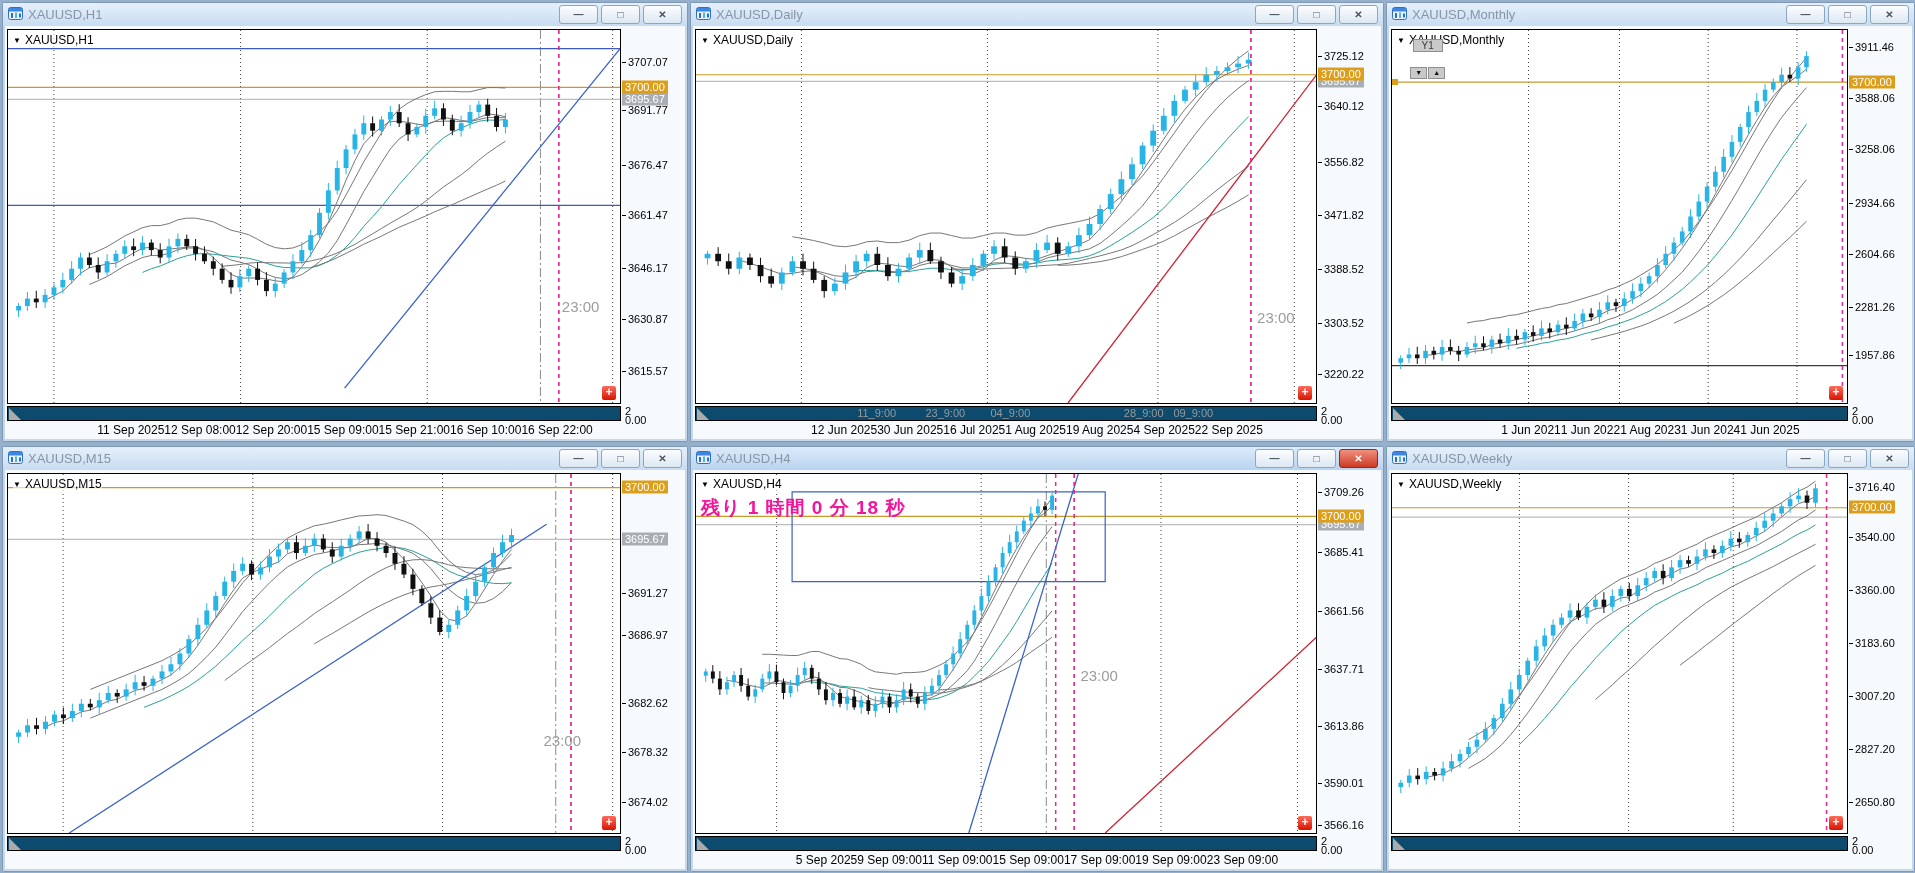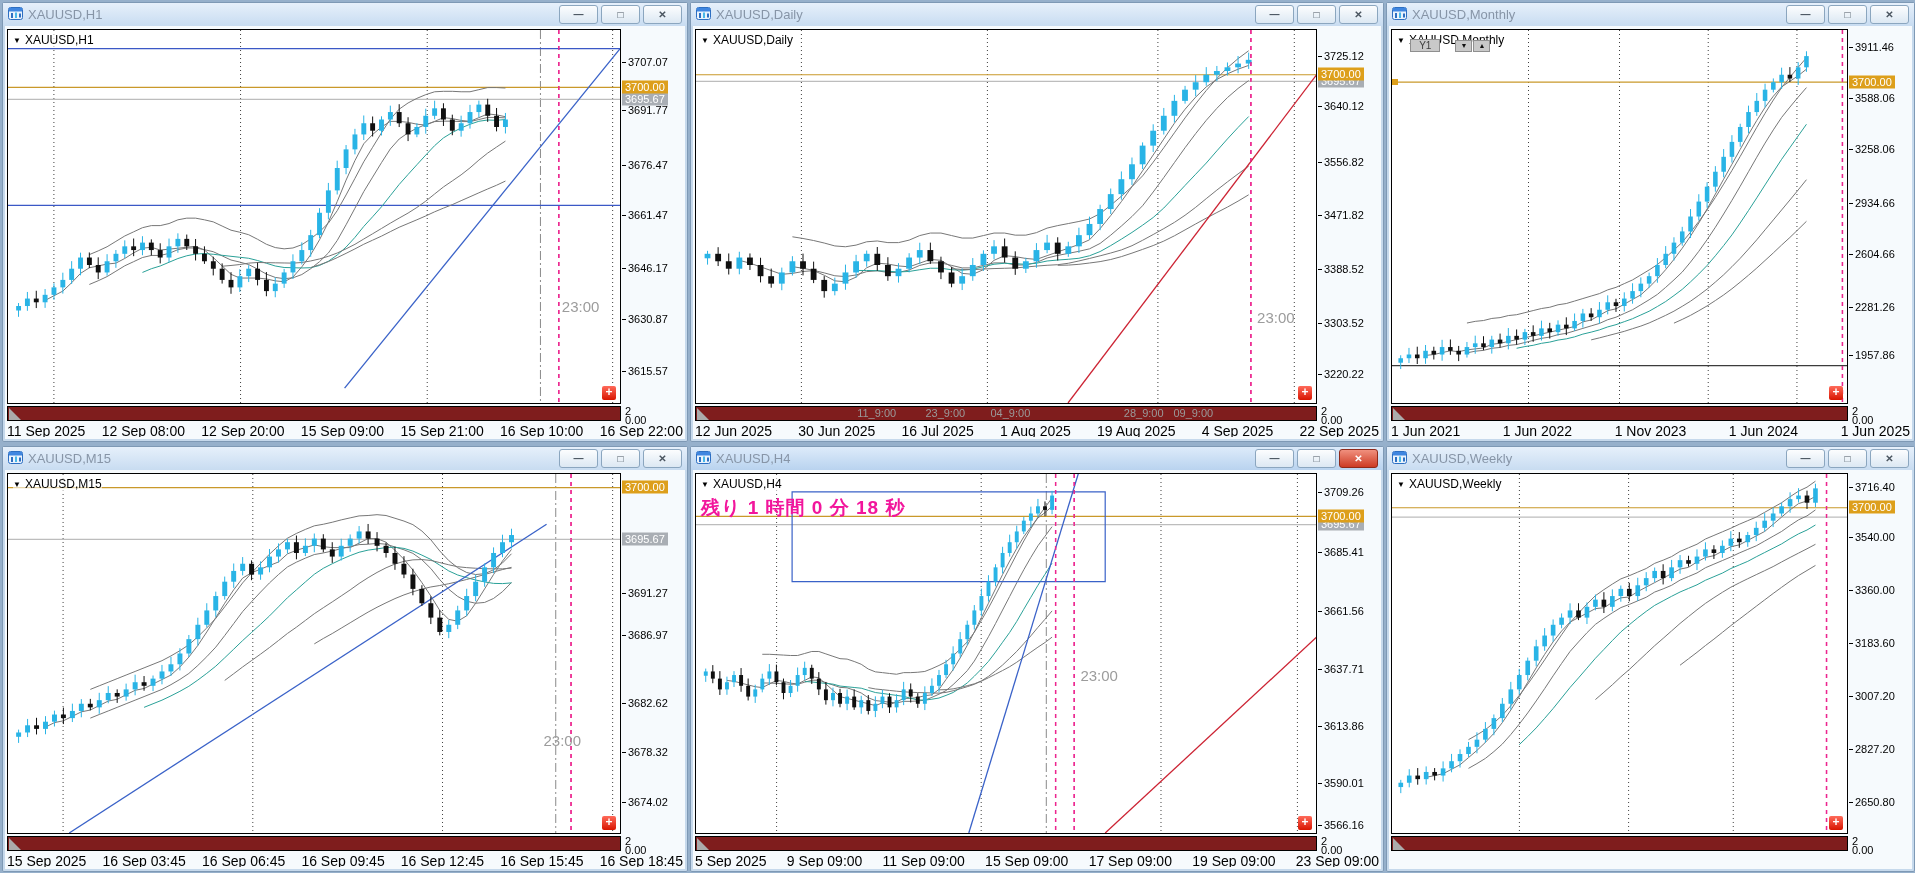--- a/index.html
+++ b/index.html
@@ -29,30 +29,30 @@
   .plus{position:absolute;right:4px;bottom:3px;width:14px;height:14px;border-radius:2px;
         background:linear-gradient(#ff6a5a,#d81500);color:#fff;font-weight:bold;
         font-size:12px;line-height:13px;text-align:center;}
   .scale{grid-area:1/2;position:relative;font-size:11px;color:#000;}
   .tick{position:absolute;left:7px;transform:translateY(-50%);white-space:nowrap;}
   .tick::before{content:"";position:absolute;left:-6px;top:50%;width:4px;height:1px;background:#000;}
   .tag{position:absolute;left:1px;transform:translateY(-50%);color:#fff;
        padding:0 3px 1px 3px;font-size:11px;white-space:nowrap;}
   .tag.orange{background:#dd9f1b;z-index:2;}
   .tag.gray{background:#a9aeb4;z-index:1;}
-  .nav{grid-area:2/1;margin-top:2px;border:1px solid #000;background:#7f1d1d;
+  .nav{grid-area:2/1;margin-top:2px;border:1px solid #000;background:#0c4a6e;
        position:relative;overflow:hidden;}
   .tri{position:absolute;left:1px;bottom:0;width:0;height:0;
        border-bottom:12px solid #ababab;border-right:12px solid transparent;}
   .splabel{position:absolute;top:0;font-size:11px;color:#9a9a9a;white-space:nowrap;}
   .corner{grid-area:2/2/4/3;font-size:11px;color:#000;padding:3px 0 0 4px;line-height:8px;}
   .corner div{height:9px;}
-  .dates{grid-area:3/1/4/3;display:flex;justify-content:space-between;font-size:14px;
+  .dates{grid-area:3/1/4/3;display:flex;justify-content:center;font-size:12px;
          color:#000;padding-top:2px;white-space:nowrap;overflow:hidden;}
-  .y1wrap{position:absolute;left:4%;top:2.5%;display:flex;flex-direction:row;
+  .y1wrap{position:absolute;left:4%;top:2.5%;display:flex;flex-direction:column;
           align-items:center;gap:15px;z-index:3;justify-content:center;}
   .y1box{background:#c9c9c9;border:1px solid #8f8f8f;font-size:10px;color:#3c3c3c;
          padding:0 8px;line-height:11px;}
   .ybtns{display:flex;gap:1px;}
   .ybtn{background:#c9c9c9;border:1px solid #8f8f8f;font-size:7px;color:#111;
         width:15px;text-align:center;line-height:10px;}
   .anchor{position:absolute;left:0;width:6px;height:6px;background:#dd9f1b;
           transform:translateY(-50%);z-index:3;}
 </style>
 </head>
@@ -588,21 +588,21 @@
       <div class="nav">
         <span class="tri"></span>
       </div>
       <div class="corner">
         <div class="c2">2</div>
         <div class="c0">0.00</div>
       </div>
       <div class="dates">
         <span>1 Jun 2021</span>
         <span>1 Jun 2022</span>
-        <span>1 Nov 2023</span>
+        <span>1 Aug 2023</span>
         <span>1 Jun 2024</span>
         <span>1 Jun 2025</span>
       </div>
     </div>
   </div>
 <div class="win" style="left: 2px; top: 446px; width: 684px; height: 424px;">
     <div class="tbar">
       <span class="wicon"><svg width="15" height="13" viewBox="0 0 15 13">
           <rect x="0.5" y="0.5" width="14" height="12" rx="2" fill="#eaf3fc" stroke="#2d6fc2"></rect>
           <rect x="1" y="1" width="13" height="3.5" fill="#3f86e0"></rect>
@@ -766,29 +766,20 @@
         <span class="tag gray" style="top: 18.2%;">3695.67</span>
         <span class="tag orange" style="top: 3.8%;">3700.00</span>
       </div>
       <div class="nav">
         <span class="tri"></span>
       </div>
       <div class="corner">
         <div class="c2">2</div>
         <div class="c0">0.00</div>
       </div>
-      <div class="dates">
-        <span>15 Sep 2025</span>
-        <span>16 Sep 03:45</span>
-        <span>16 Sep 06:45</span>
-        <span>16 Sep 09:45</span>
-        <span>16 Sep 12:45</span>
-        <span>16 Sep 15:45</span>
-        <span>16 Sep 18:45</span>
-      </div>
     </div>
   </div>
 <div class="win active" style="left: 690px; top: 446px; width: 692px; height: 424px;">
     <div class="tbar">
       <span class="wicon"><svg width="15" height="13" viewBox="0 0 15 13">
           <rect x="0.5" y="0.5" width="14" height="12" rx="2" fill="#eaf3fc" stroke="#2d6fc2"></rect>
           <rect x="1" y="1" width="13" height="3.5" fill="#3f86e0"></rect>
           <rect x="3" y="6" width="2" height="5" fill="#2d6fc2"></rect>
           <rect x="7" y="5.5" width="2" height="5.5" fill="#49b8e8"></rect>
           <rect x="11" y="6.5" width="2" height="4" fill="#2d6fc2"></rect>

